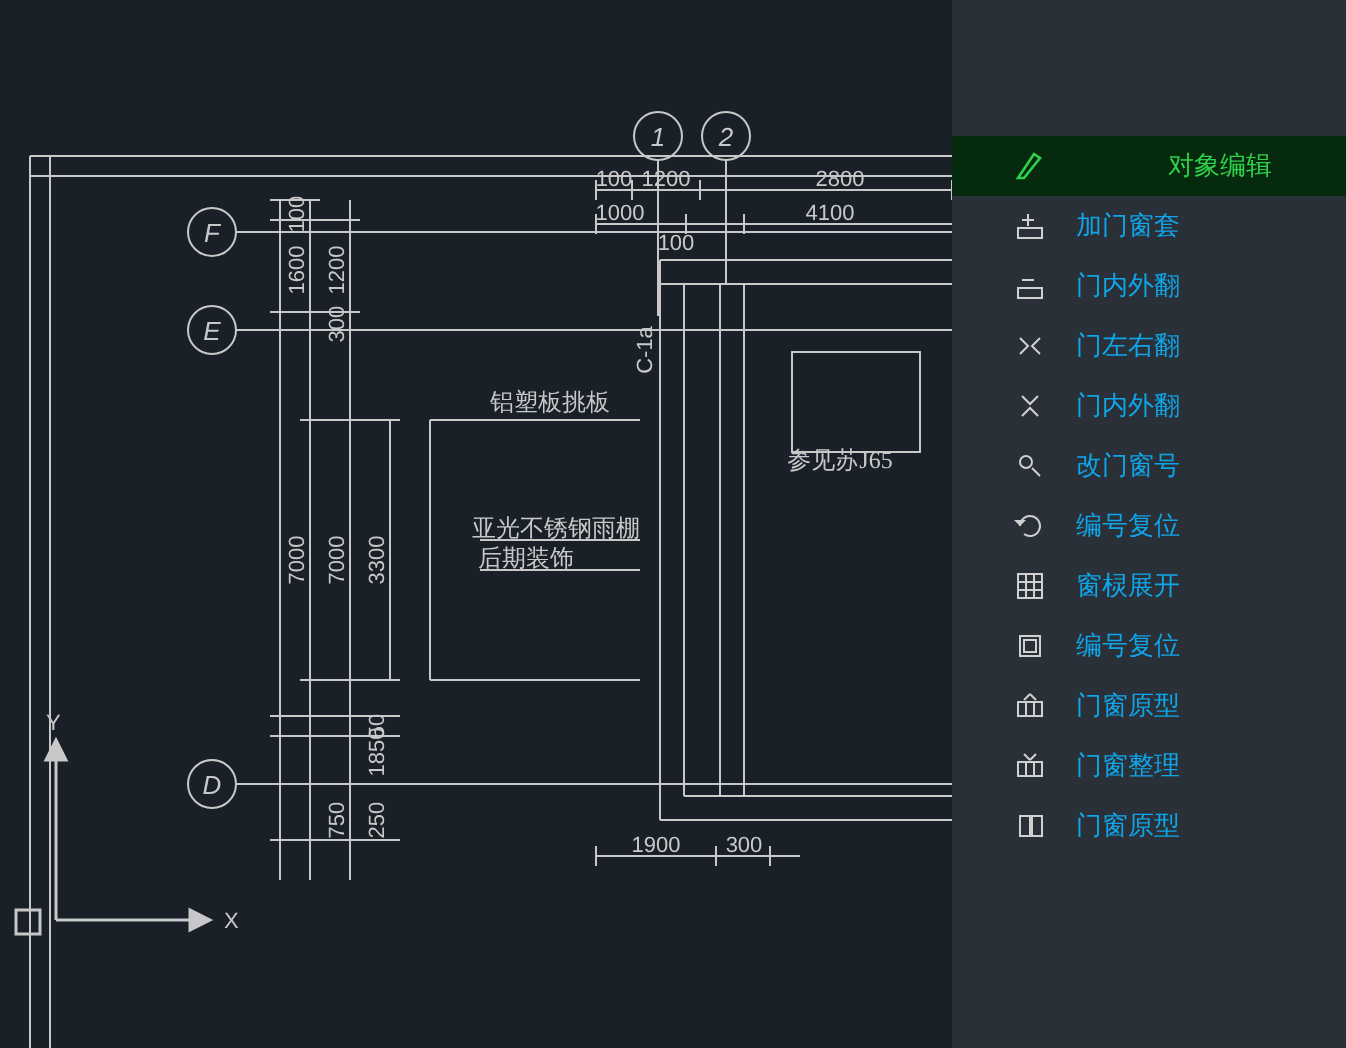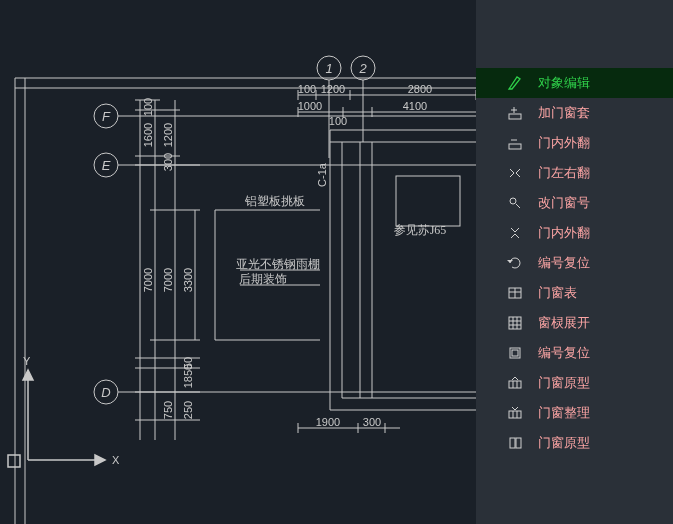--- a/index.html
+++ b/index.html
@@ -1,21 +1,21 @@
 <!DOCTYPE html>
 <html><head>
 <meta charset="utf-8">
 <style>
   * { margin: 0; padding: 0; box-sizing: border-box; }
   html, body { width: 673px; height: 524px; overflow: hidden; background: #1a2028; font-family: "Microsoft YaHei", sans-serif; }
   .canvas-area { position: absolute; left: 0; top: 0; width: 476px; height: 524px; background: #1a2028; }
   .canvas-area svg { position: absolute; left: 0; top: 0; }
   .side-panel { position: absolute; left: 476px; top: 0; width: 197px; height: 524px; background: #2a3038; padding-top: 68px; }
-  .menu-item { display: flex; align-items: center; height: 30px; padding-left: 28px; color: #fca5a5; font-size: 13px; cursor: pointer; }
-  .menu-item.active { background: #062a0e; color: #2fd04a; }
+  .menu-item { display: flex; align-items: center; height: 30px; padding-left: 28px; color: #0ea5e9; font-size: 13px; cursor: pointer; }
+  .menu-item.active { background: #062a0e; color: #2fd04a; gap: 46px; }
   .menu-item .icon { width: 22px; height: 16px; margin-right: 12px; display: inline-flex; align-items: center; justify-content: center; }
   .menu-item .icon svg { display: block; }
   .dim-text { font-family: Arial, sans-serif; font-size: 11px; fill: #c8c8c8; }
   .dim-text-v { font-family: Arial, sans-serif; font-size: 11px; fill: #c8c8c8; }
   .cjk-text { font-family: "SimSun", serif; font-size: 12px; fill: #c8c8c8; }
   .grid-letter { font-family: Arial, sans-serif; font-size: 13px; fill: #c8c8c8; font-style: italic; }
 </style>
 </head>
 <body>
 
@@ -178,52 +178,42 @@
     <span class="icon">
         <svg width="16" height="16">
           <path d="M3 4 L7 8 L3 12 M13 4 L9 8 L13 12" fill="none" stroke="#d0d0d0"></path>
         </svg>
       </span>
     <span>门左右翻</span>
   </div>
   <div class="menu-item">
     <span class="icon">
         <svg width="16" height="16">
+          <path d="M4 3 L8 7 L12 3 M4 13 L8 9 L12 13" fill="none" stroke="#d0d0d0"></path>
+        </svg>
+      </span>
+    <span>门内外翻</span>
+  </div>
+  <div class="menu-item">
+    <span class="icon">
+        <svg width="16" height="16">
           <circle cx="6" cy="6" r="3" fill="none" stroke="#d0d0d0"></circle>
           <path d="M9 9 L13 13" stroke="#d0d0d0"></path>
         </svg>
       </span>
     <span>改门窗号</span>
   </div>
   <div class="menu-item">
     <span class="icon">
         <svg width="16" height="16">
-          <path d="M4 3 L8 7 L12 3 M4 13 L8 9 L12 13" fill="none" stroke="#d0d0d0"></path>
-        </svg>
-      </span>
-    <span>门内外翻</span>
-  </div>
-  <div class="menu-item">
-    <span class="icon">
-        <svg width="16" height="16">
           <path d="M3 8 A5 5 0 1 1 5 12" fill="none" stroke="#d0d0d0"></path>
           <polygon points="3,8 0,5 6,5" fill="#d0d0d0"></polygon>
         </svg>
       </span>
     <span>编号复位</span>
-  </div>
-  <div class="menu-item">
-    <span class="icon">
-        <svg width="16" height="16">
-          <rect x="2" y="3" width="12" height="10" fill="none" stroke="#d0d0d0"></rect>
-          <line x1="2" y1="7" x2="14" y2="7" stroke="#d0d0d0"></line>
-          <line x1="8" y1="3" x2="8" y2="13" stroke="#d0d0d0"></line>
-        </svg>
-      </span>
-    <span>门窗表</span>
   </div>
   <div class="menu-item">
     <span class="icon">
         <svg width="16" height="16">
           <rect x="2" y="2" width="12" height="12" fill="none" stroke="#d0d0d0"></rect>
           <line x1="2" y1="6" x2="14" y2="6" stroke="#d0d0d0"></line>
           <line x1="2" y1="10" x2="14" y2="10" stroke="#d0d0d0"></line>
           <line x1="6" y1="2" x2="6" y2="14" stroke="#d0d0d0"></line>
           <line x1="10" y1="2" x2="10" y2="14" stroke="#d0d0d0"></line>
         </svg>

